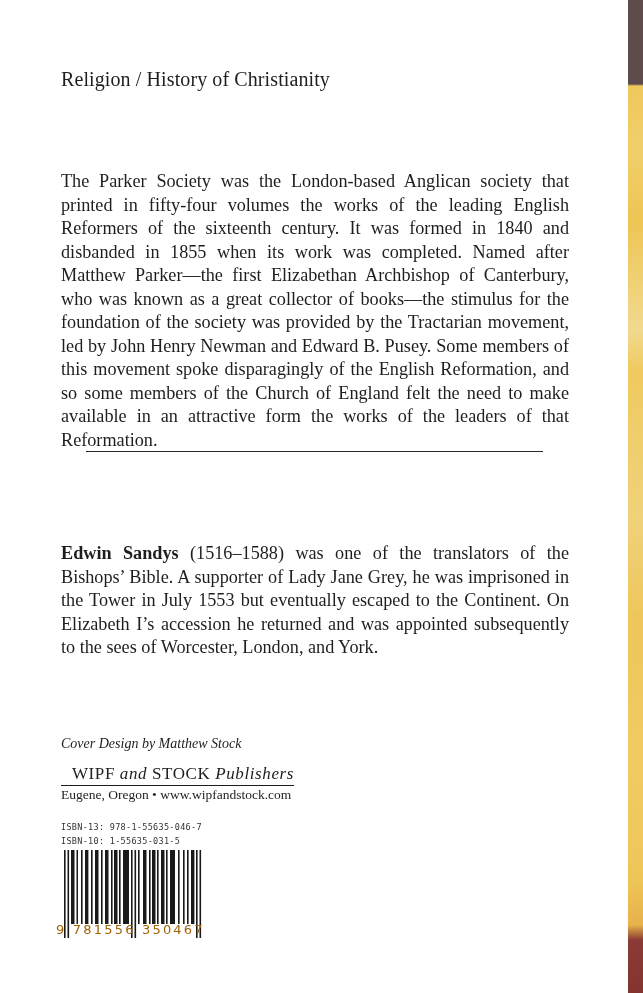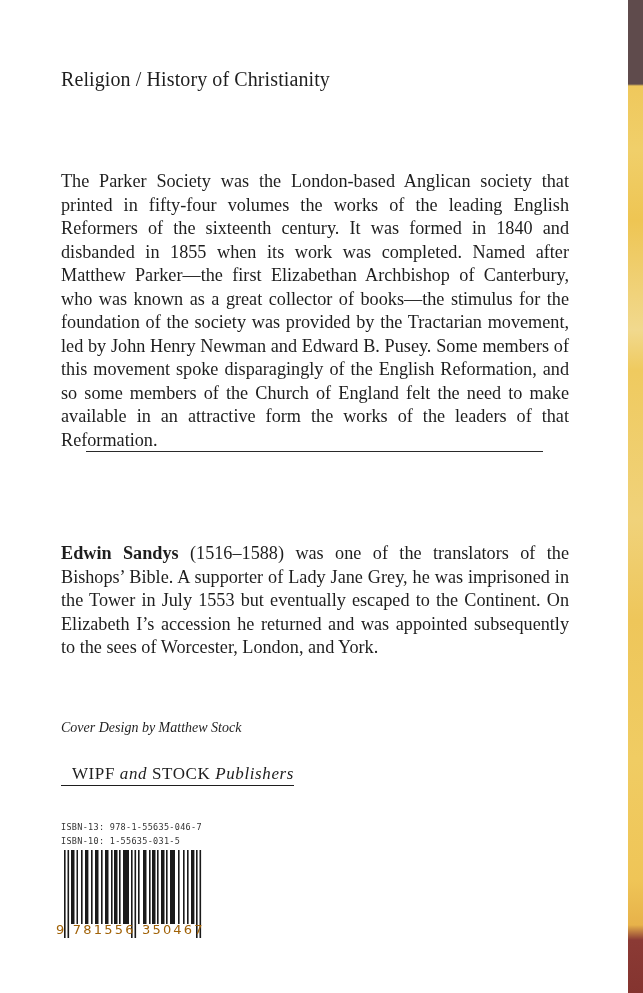--- a/index.html
+++ b/index.html
@@ -26,21 +26,21 @@
       text-align-last: left; hyphens: none;
     }
     .para1 { top: 122px; margin-top: 48px; }
     .para2 { top: 495px; margin-top: 47px; }
     .rule {
       position: absolute; left: 86px; top: 451px; width: 457px; height: 0;
       border-top: 1.5px solid #2a2a2a;
     }
     .bold { font-weight: bold; }
     .credit {
-      position: absolute; left: 61px; top: 720px; font-size: 14px; font-style: italic; margin: 0;
+      position: absolute; left: 61px; top: 736px; font-size: 14px; font-style: italic; margin: 0;
     }
     .publisher {
       position: absolute; left: 61px; top: 764px; width: 233px;
     }
     .pub-name {
       font-size: 17px; letter-spacing: 0.6px; line-height: 20px; white-space: nowrap;
       border-bottom: 1.5px solid #1e1e1e; padding-bottom: 1px; text-align: right;
     }
     .pub-name .it { font-style: italic; }
     .pub-loc {
@@ -71,20 +71,21 @@
 <p class="para para1">The Parker Society was the London-based Anglican society that printed in fifty-four volumes the works of the leading English Reformers of the sixteenth century. It was formed in 1840 and disbanded in 1855 when its work was completed. Named after Matthew Parker—the first Elizabethan Archbishop of Canterbury, who was known as a great collector of books—the stimulus for the foundation of the society was provided by the Tractarian movement, led by John Henry Newman and Edward B. Pusey. Some members of this movement spoke disparagingly of the English Reformation, and so some members of the Church of England felt the need to make available in an attractive form the works of the leaders of that Reformation.</p>
 
 <div class="rule"></div>
 
 <p class="para para2"><span class="bold">Edwin Sandys</span><span> (1516–1588) was one of the translators of the Bishops’ Bible. A supporter of Lady Jane Grey, he was imprisoned in the Tower in July 1553 but eventually escaped to the Continent. On Elizabeth I’s accession he returned and was appointed subsequently to the sees of Worcester, London, and York.</span></p>
 
 <p class="credit">Cover Design by Matthew Stock</p>
 
 <div class="publisher">
   <div class="pub-name"><span>WIPF </span><span class="it">and</span><span> STOCK </span><span class="it">Publishers</span></div>
+  <div class="pub-loc">Eugene, Oregon • www.wipfandstock.com</div>
 </div>
 
 <div class="isbn isbn13">ISBN-13: 978-1-55635-046-7</div>
 <div class="isbn isbn10">ISBN-10: 1-55635-031-5</div>
 
 <div class="barcode">
   <svg width="152" height="88" viewBox="0 0 152 88" xmlns="http://www.w3.org/2000/svg">
     <g fill="#1a1a1a">
       <rect x="6" y="0" width="1.6" height="88"></rect>
       <rect x="9.5" y="0" width="1.6" height="88"></rect>

